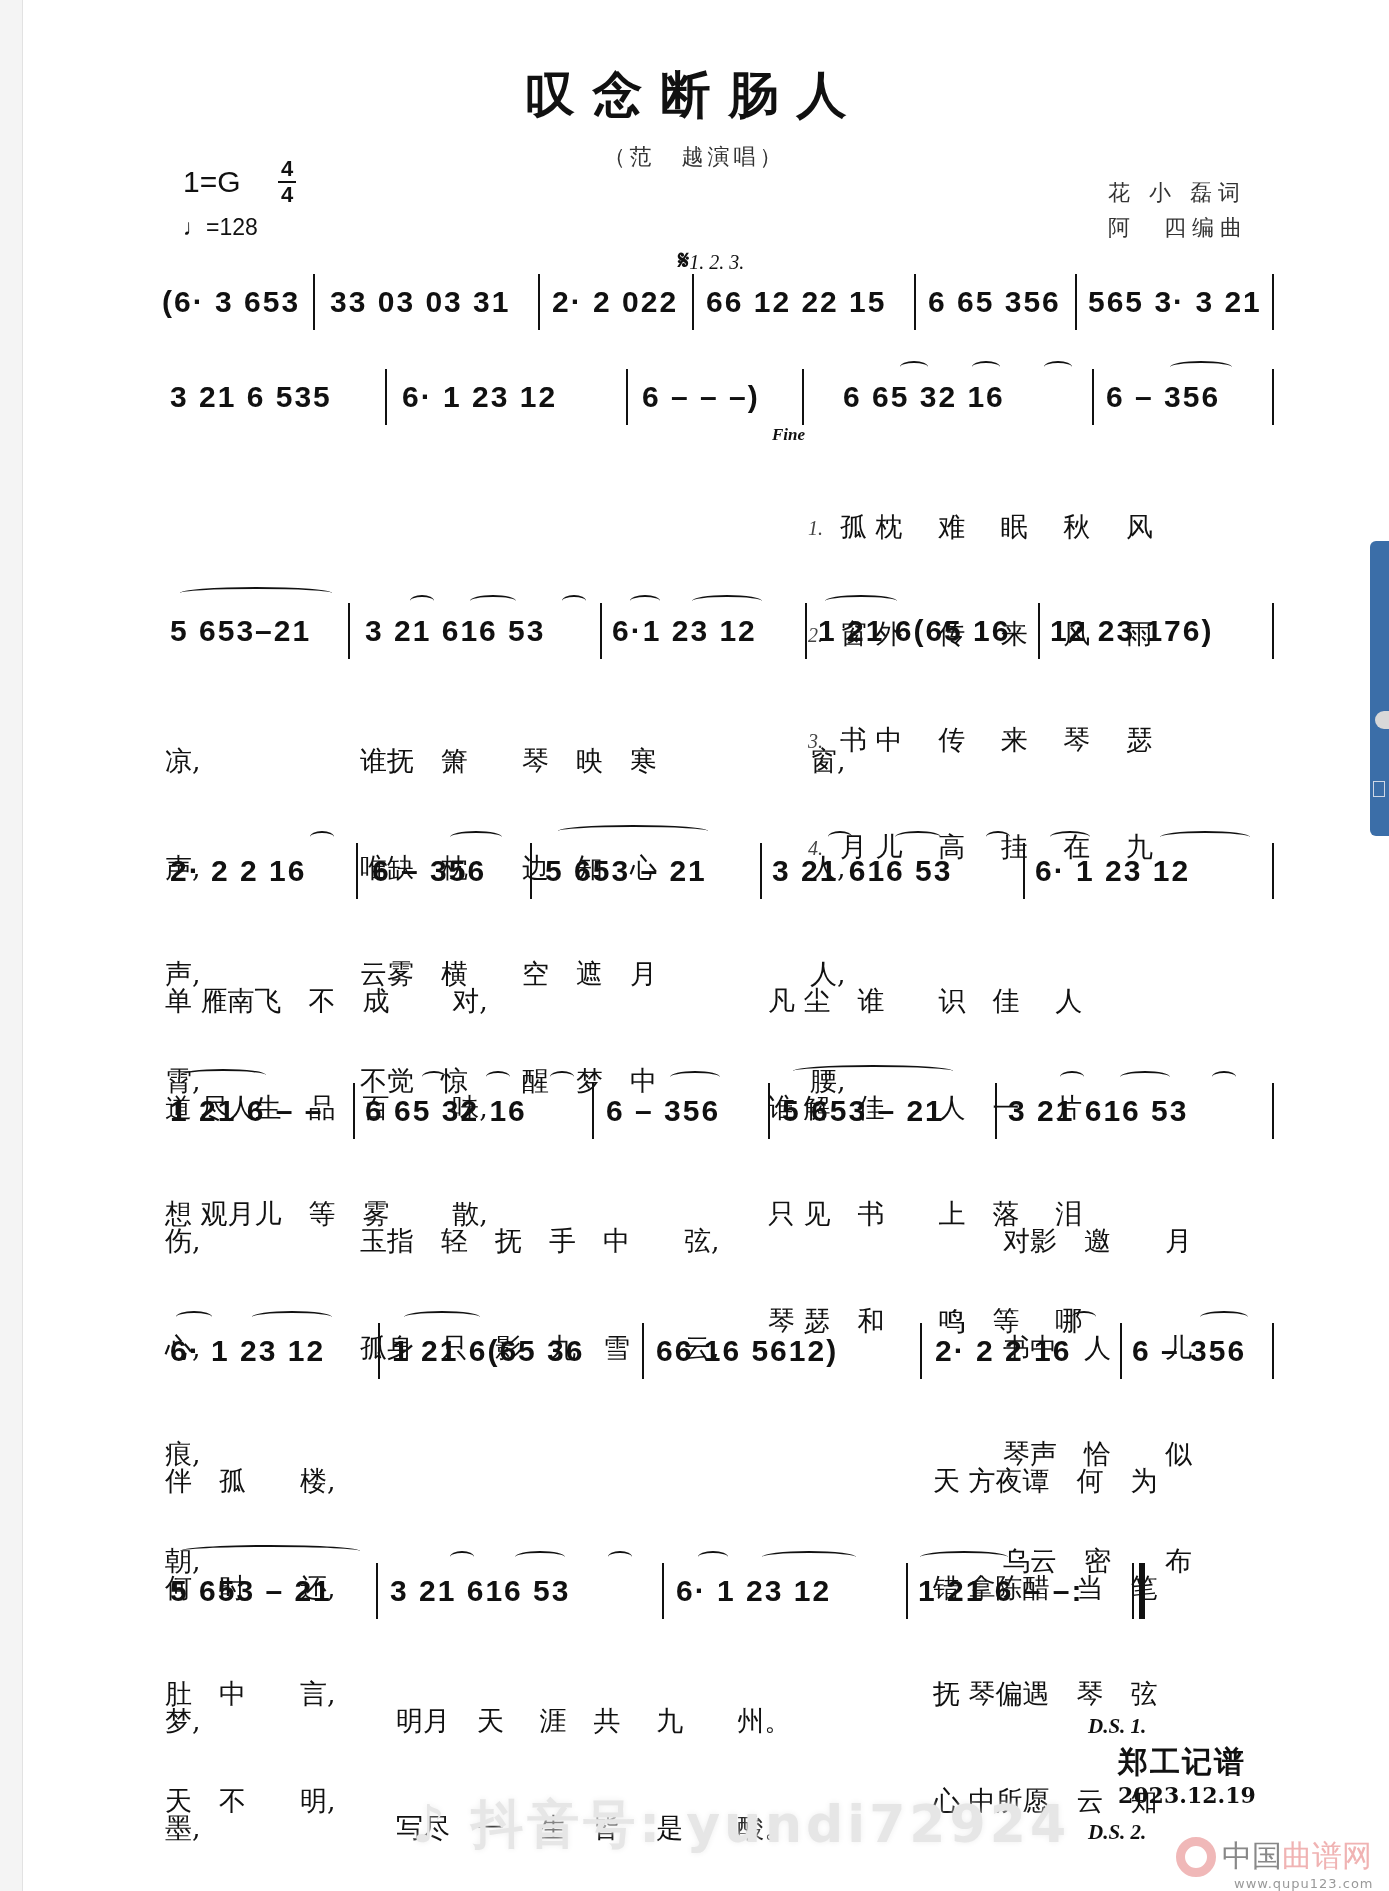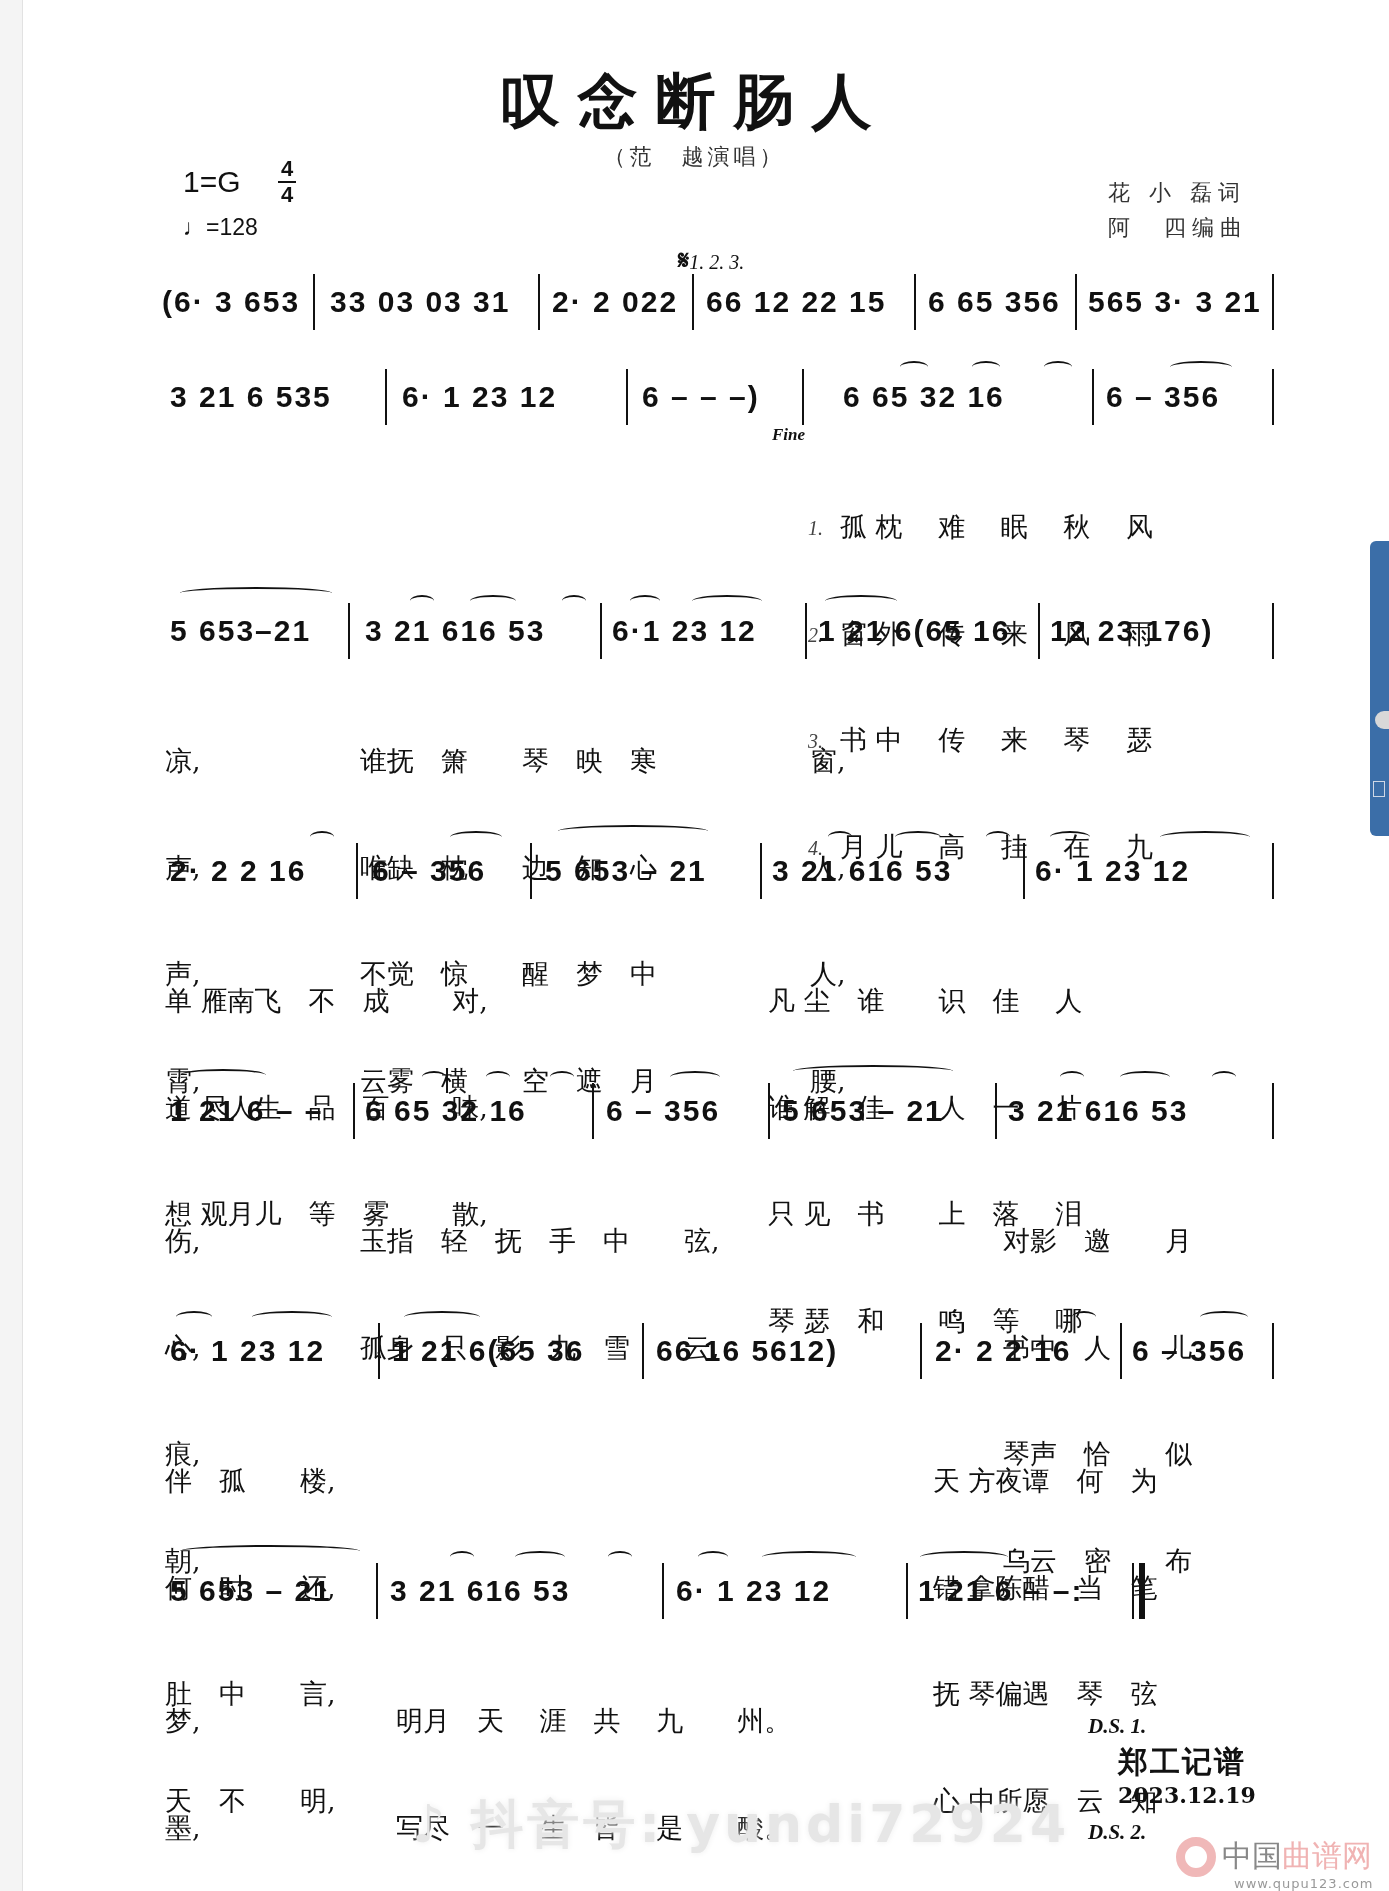--- a/index.html
+++ b/index.html
@@ -1,21 +1,21 @@
 <!DOCTYPE html>
 <html><head>
 <meta charset="utf-8">
 <style>
   html, body { margin:0; padding:0; }
   body { width:1389px; height:1891px; background:#ffffff; position:relative; overflow:hidden;
          font-family:"DejaVu Sans", sans-serif; color:#111; }
   .abs { position:absolute; }
   .margin-strip { left:0; top:0; width:22px; height:1891px; background:#f4f4f4; border-right:1px solid #e2e2e2; }
   .title { left:0; width:1389px; top:62px; text-align:center; font-family:"DejaVu Serif", serif;
-           font-size:60px; font-weight:bold; letter-spacing:18px; }
+           font-size:50px; font-weight:bold; letter-spacing:18px; }
   .subtitle { left:0; width:1389px; top:142px; text-align:center; font-size:22px; color:#333; letter-spacing:4px; }
   .key { left:183px; top:165px; font-family:"Liberation Sans", sans-serif; font-size:30px; }
   .timesig { left:278px; top:158px; display:flex; flex-direction:column; align-items:center;
              font-family:"Liberation Sans", sans-serif; font-weight:bold; font-size:22px; line-height:22px; }
   .timesig .bar { width:18px; height:2px; background:#111; margin:1px 0; }
   .tempo { left:183px; top:214px; font-family:"Liberation Sans", sans-serif; font-size:23px; }
   .credit { left:1108px; font-size:22px; color:#333; letter-spacing:6px; }
   .segno { left:678px; top:246px; font-family:"Liberation Serif", serif; font-style:italic; font-size:20px; }
   .segno b { font-style:normal; font-size:26px; }
   .row { position:absolute; left:160px; height:50px; }
@@ -129,22 +129,22 @@
 
 <div class="lyr" style="left:165px;top:672px">
   <div>凉,</div>
   <div>声,</div>
   <div>声,</div>
   <div>霄,</div>
 </div>
 <div class="lyr" style="left:360px;top:672px">
   <div>谁抚　箫　　琴　映　寒</div>
   <div>唯缺　枕　　边　知　心</div>
+  <div>云雾　横　　空　遮　月</div>
   <div>不觉　惊　　醒　梦　中</div>
-  <div>云雾　横　　空　遮　月</div>
 </div>
 <div class="lyr" style="left:810px;top:672px">
   <div>窗,</div>
   <div>人,</div>
   <div>人,</div>
   <div>腰,</div>
 </div>
 
 <div class="row" style="top:849px">
   <div class="slur" style="left:150px;top:-18px;width:24px"></div>

